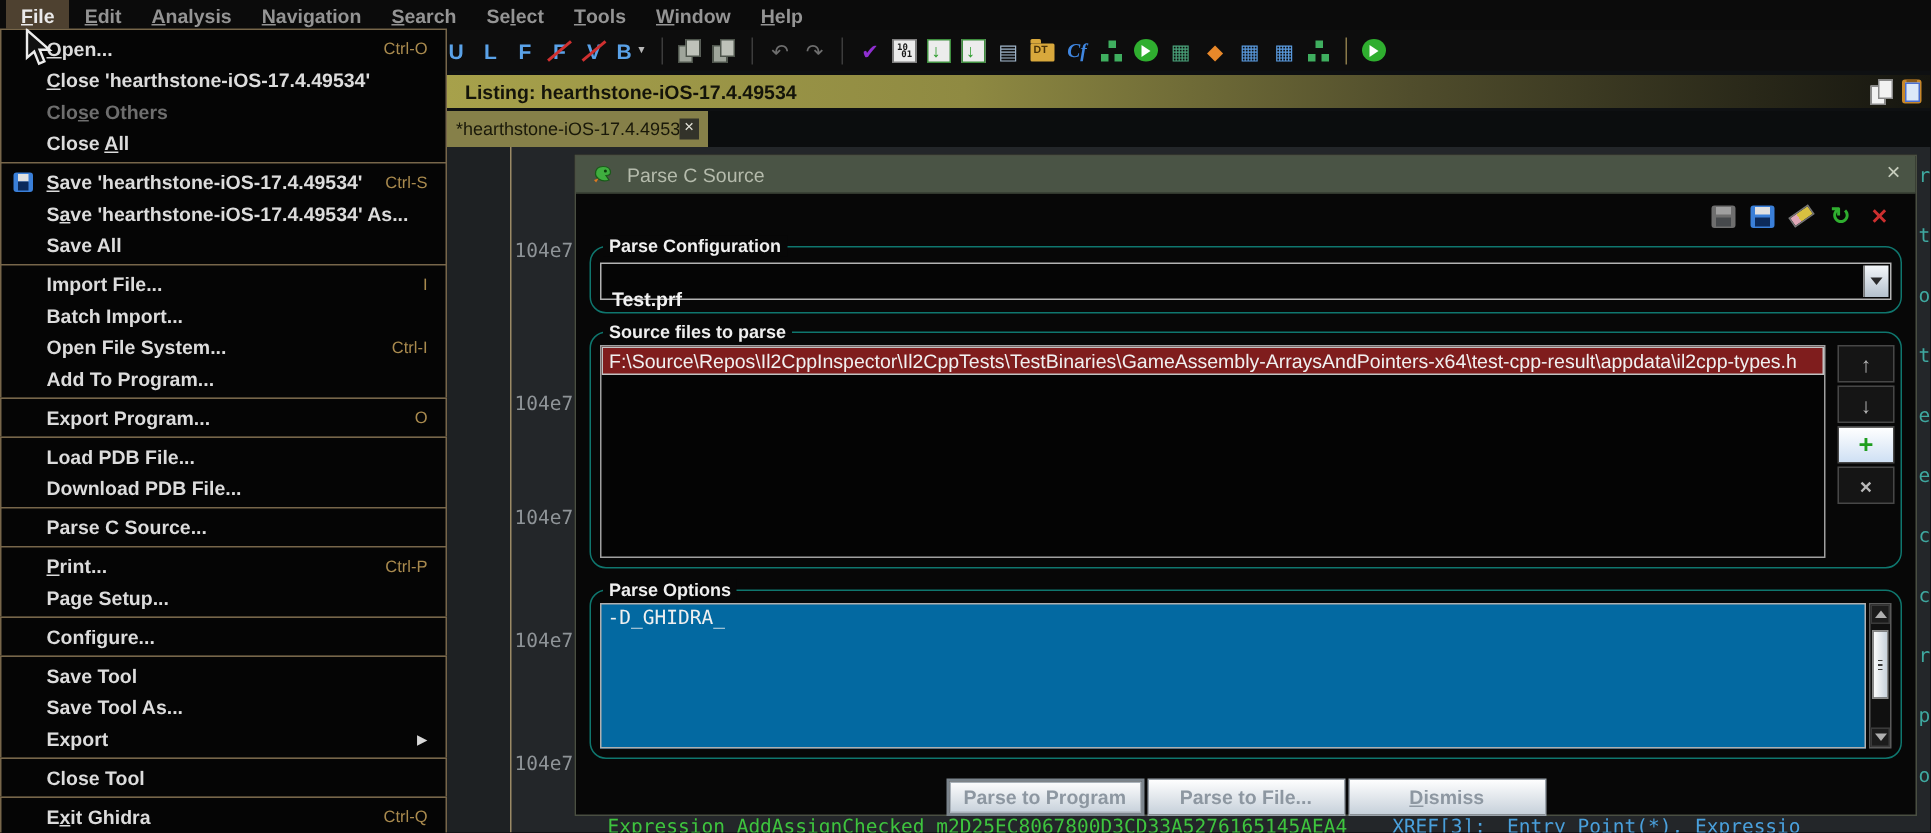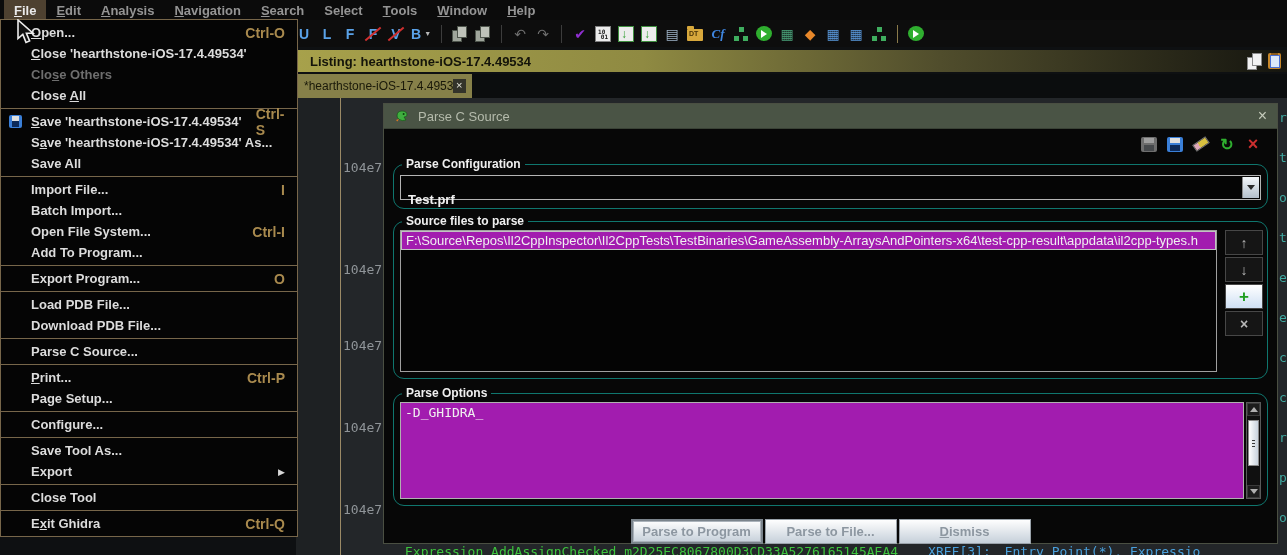--- a/index.html
+++ b/index.html
@@ -84,21 +84,21 @@
   .right-strip { position:absolute; left:1279px; top:98px; width:8px; height:445px; overflow:hidden;
       z-index:2; display:flex; flex-direction:column; color:#3fa8a0;
       font:13px "DejaVu Sans Mono",monospace; line-height:40px; }
 
   
   .file-menu { position:absolute; left:0; top:20px; width:298px; z-index:10; background:#050505; }
   .menu-group { border:1px solid #77664a; padding:2px 0; margin-top:-1px; background:#050505; }
   .menu-row { height:21px; display:flex; align-items:center; padding:0 12px 0 30px; position:relative; cursor:pointer; }
   .menu-label { font-weight:bold; font-size:13px; color:#dcdcdc; white-space:nowrap; }
   .menu-row.disabled .menu-label { color:#6e6e6e; }
-  .menu-shortcut { margin-left:auto; font-weight:bold; font-size:14px; color:#a98a4e; padding-left:14px; }
+  .menu-shortcut { margin-left:auto; font-weight:normal; font-size:11px; color:#a98a4e; padding-left:14px; }
   .submenu-arrow { margin-left:auto; color:#d8d8d8; font-size:9px; }
   .menu-row .i-floppy { position:absolute; left:8px; top:4px; }
 
   .i-floppy { width:15px; height:15px; border-radius:2px; background:#9a9a9a; position:relative; display:inline-block; }
   .i-floppy::before { content:""; position:absolute; left:3px; top:1px; right:3px; height:5px; background:#e0e0e0; }
   .i-floppy::after  { content:""; position:absolute; left:3px; bottom:1px; right:3px; height:6px; background:#62666a; }
   .i-floppy.blue { background:#3a7fd8; } .i-floppy.blue::after { background:#0c2a5a; }
   .i-floppy.gray { opacity:.7; }
   .i-floppy.small { width:13px; height:13px; }
   .i-eraser { width:16px; height:8px; background:linear-gradient(90deg,#e0a8b8 35%,#d8c040 35%);
@@ -124,28 +124,28 @@
   .combo-btn { position:absolute; right:1px; top:1px; bottom:1px; width:17px;
       background:linear-gradient(#f4f7fa,#b4c0cc); border-left:1px solid #8a8a8a;
       display:flex; align-items:center; justify-content:center; cursor:pointer; }
   .combo-btn::after { content:""; border-top:5px solid #2a2a2a; border-left:4px solid transparent;
       border-right:4px solid transparent; }
   .gb-files { height:158px; margin-top:12px; }
   .files-wrap { position:absolute; inset:8px 4px 6px 6px; display:flex; }
   .file-list { flex:1; border:1px solid #a0a0a0; background:#040404; overflow:hidden; margin-right:8px; }
   .file-row { height:19px; display:flex; align-items:center; padding:0 4px; white-space:nowrap;
       font-size:13px; color:#f0f0f0; cursor:pointer; }
-  .file-row.selected { border:1px solid #c2c2c2; background:#a21caf; }
+  .file-row.selected { border:1px solid #c2c2c2; background:#7f1d1d; }
   .file-btns { width:38px; display:flex; flex-direction:column; gap:2px; }
   .fbtn { height:25px; background:#151515; border:1px solid #474747; color:#b8b8b8;
       display:flex; align-items:center; justify-content:center; font-weight:bold; font-size:14px; cursor:pointer; }
   .fbtn.plus { background:linear-gradient(#ffffff,#cfe0f4); color:#1f9e1f; font-size:17px; }
   .gb-opts { height:113px; margin-top:14px; }
   .opts-wrap { position:absolute; inset:8px 6px 6px 6px; display:flex; }
-  .opts-text { flex:1; border:1px solid #b0b0b0; background:#a21caf; color:#f0f0f0;
+  .opts-text { flex:1; border:1px solid #b0b0b0; background:#0369a1; color:#f0f0f0;
       font:13px "DejaVu Sans Mono",monospace; padding:2px 4px; margin-right:2px; }
   .vscroll { width:15px; position:relative; background:#101010; border:1px solid #5a5a5a; }
   .vs-up,.vs-down { position:absolute; left:0; right:0; height:13px; background:#1c1c1c;
       border:1px solid #3a3a3a; display:flex; align-items:center; justify-content:center; cursor:pointer; }
   .vs-up{top:0} .vs-down{bottom:0}
   .vs-up::after { content:""; border-bottom:5px solid #b0b0b0; border-left:4px solid transparent; border-right:4px solid transparent; }
   .vs-down::after { content:""; border-top:5px solid #b0b0b0; border-left:4px solid transparent; border-right:4px solid transparent; }
   .vs-thumb { position:absolute; left:1px; right:1px; top:17px; height:46px;
       background:linear-gradient(90deg,#fdfdfd,#c8d2dc); border:1px solid #8a8a8a; cursor:grab; }
   .vs-thumb::after { content:""; position:absolute; left:3px; right:3px; top:19px; height:8px;
@@ -323,20 +323,23 @@
           <span class="menu-label">Page Setup...</span>
         </div>
       </div>
       <div class="menu-group">
         <div class="menu-row">
           <span class="menu-label">Configure...</span>
         </div>
       </div>
       <div class="menu-group">
         <div class="menu-row">
+          <span class="menu-label">Save Tool</span>
+        </div>
+        <div class="menu-row">
           <span class="menu-label">Save Tool As...</span>
         </div>
         <div class="menu-row">
           <span class="menu-label">Export</span>
           <span class="submenu-arrow">▶</span>
         </div>
       </div>
       <div class="menu-group">
         <div class="menu-row">
           <span class="menu-label">Close Tool</span>

